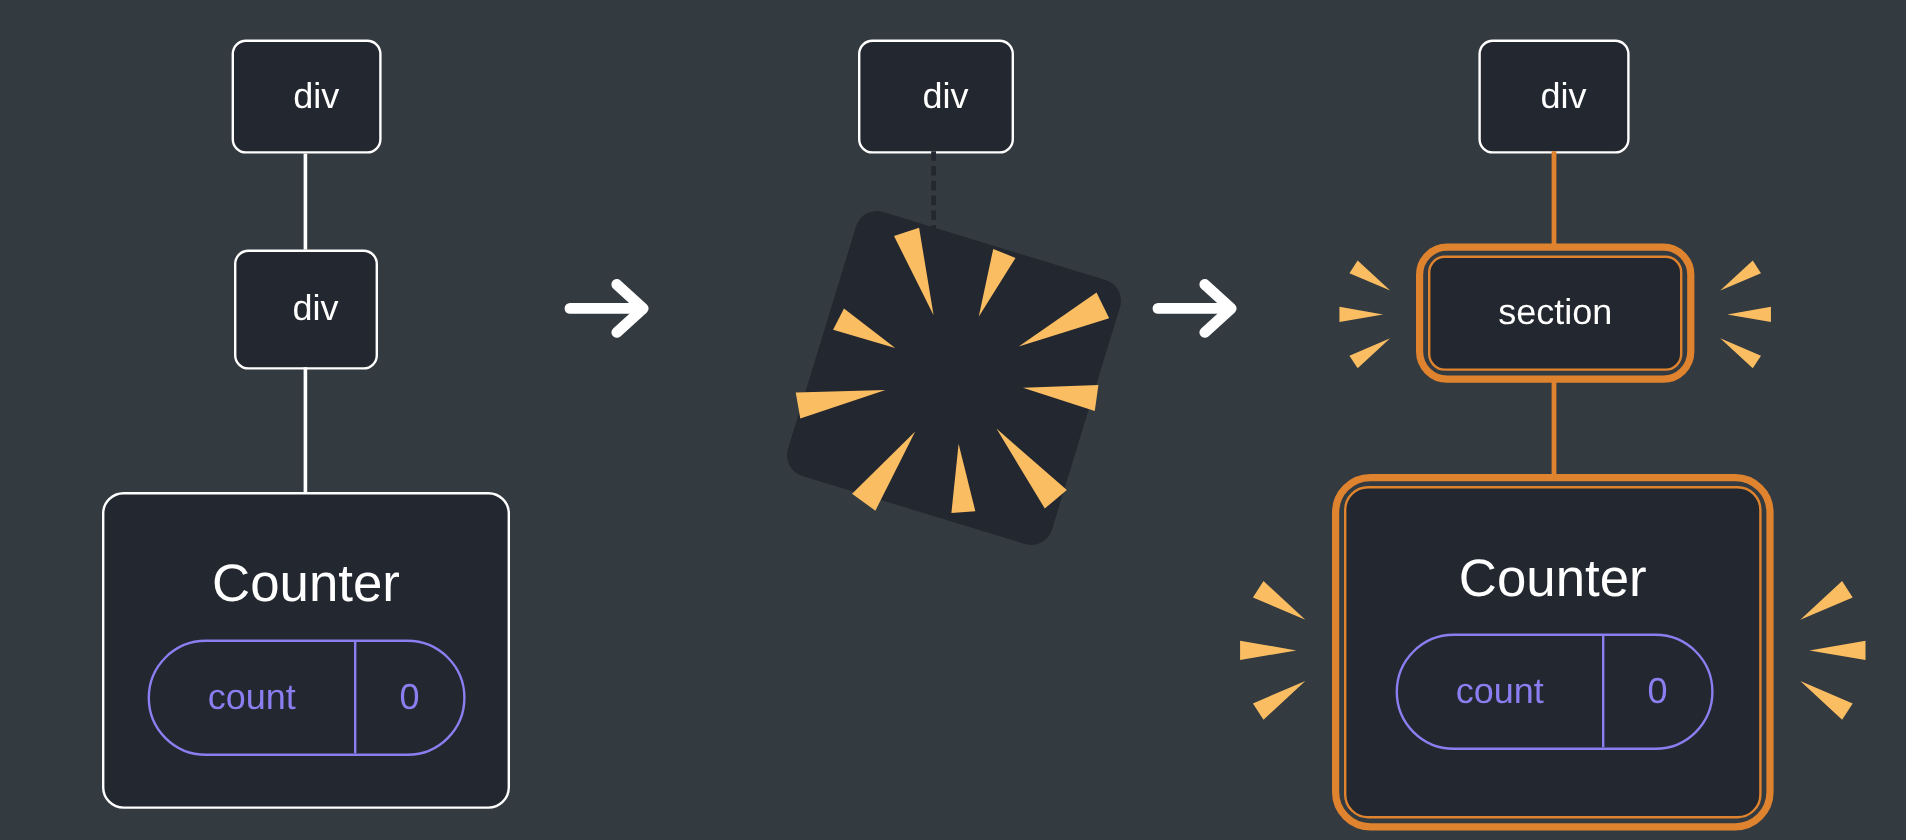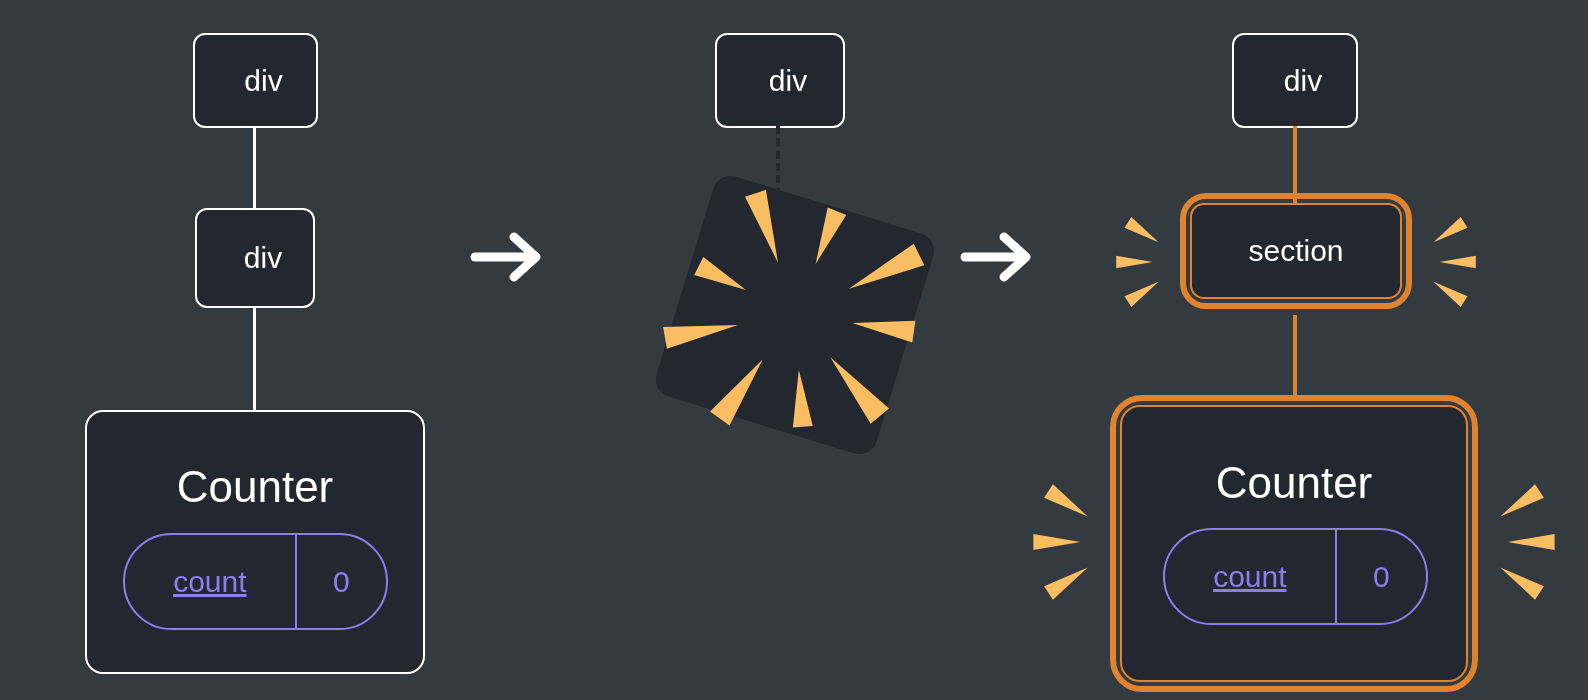--- a/index.html
+++ b/index.html
@@ -81,21 +81,20 @@
     color: var(--state-purple, #8a7ff0);
     font-size: 30px;
     background: transparent;
   }
   .pill-key {
     flex: 0 0 65%;
     display: flex;
     align-items: center;
     justify-content: center;
     border-right: 2px solid var(--state-purple, #8a7ff0);
-    text-decoration: underline;
   }
   .pill-val {
     flex: 1 1 auto;
     display: flex;
     align-items: center;
     justify-content: center;
   }
 
   .spark { fill: var(--spark-orange, #fabd62); }
   .poof-square { fill: var(--node-fill, #23272f); }
@@ -164,21 +163,21 @@
     <path class="arrow-path" d="M7,29 H64"></path>
     <path class="arrow-path" d="M46,9 L68,29 L46,49"></path>
   </svg>
 
   <div class="abs node" style="left:1232px; top:33px; width:126px; height:95px;">
     <span>div</span>
   </div>
 
   <div class="abs vline-orange" style="left:1293px; top:126px; width:4px; height:80px;"></div>
 
-  <div class="abs hl-outer" style="left:1180px; top:193px; width:232px; height:116px;">
+  <div class="abs hl-outer" style="left:1180px; top:203px; width:232px; height:116px;">
     <div class="hl-inner">
       <span>section</span>
     </div>
   </div>
 
   <svg class="abs" style="left:1112px; top:192px;" width="56" height="140" viewBox="0 0 80 200">
     <g class="spark">
       <polygon points="6,91 6,109 58,100"></polygon>
       <polygon points="6,91 6,109 58,100" transform="rotate(-33 110 100)"></polygon>
       <polygon points="6,91 6,109 58,100" transform="rotate(33 110 100)"></polygon>

